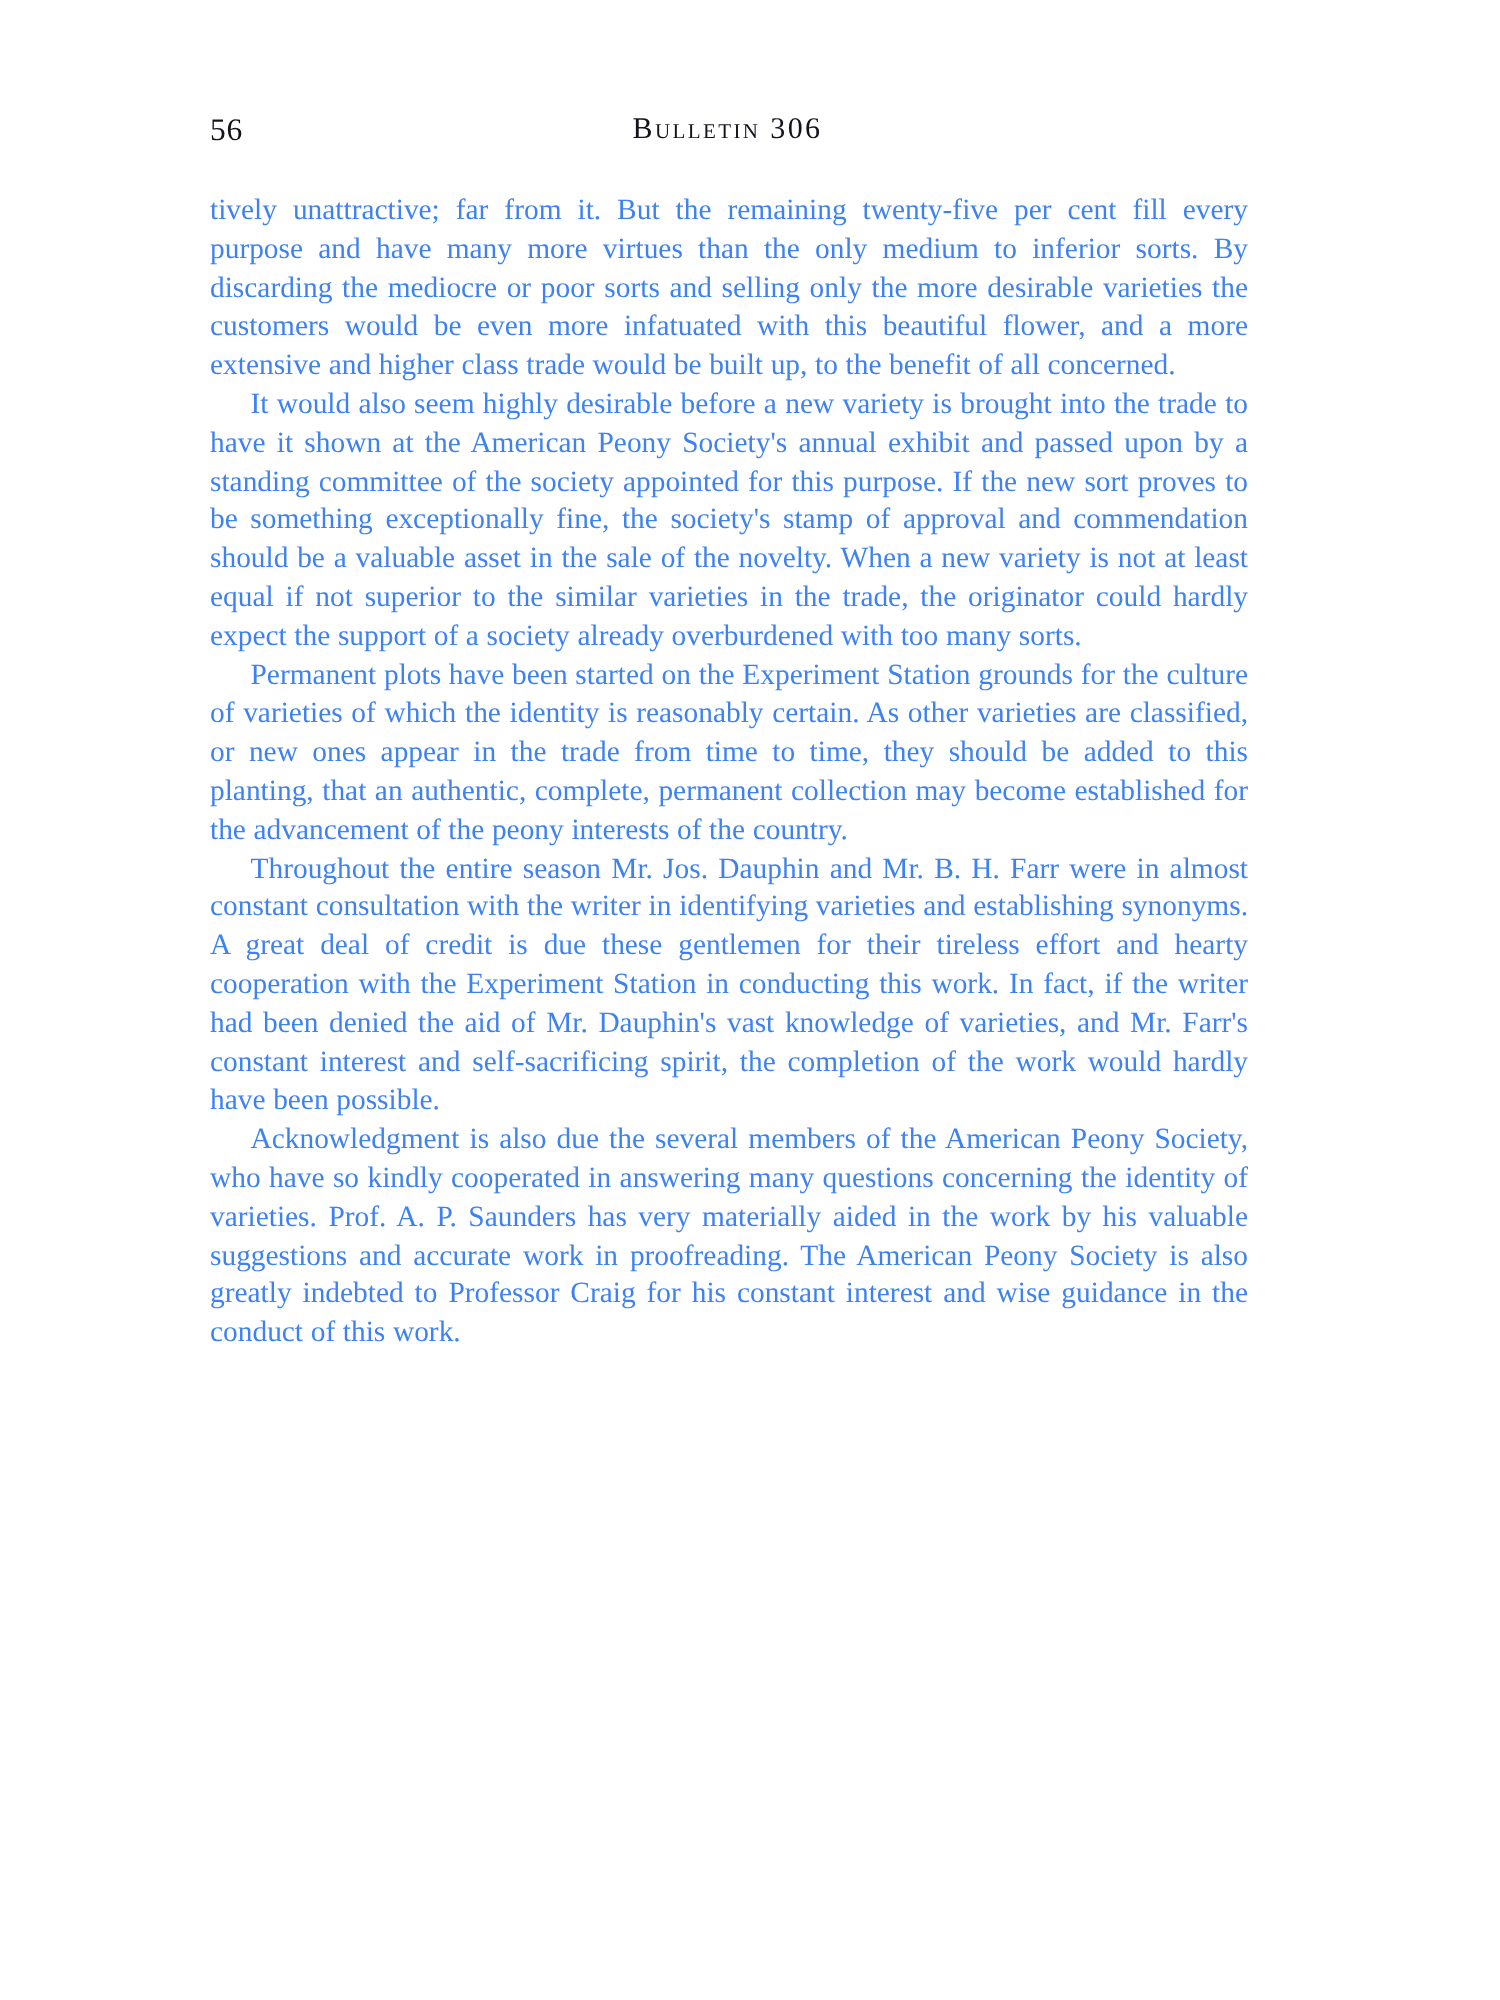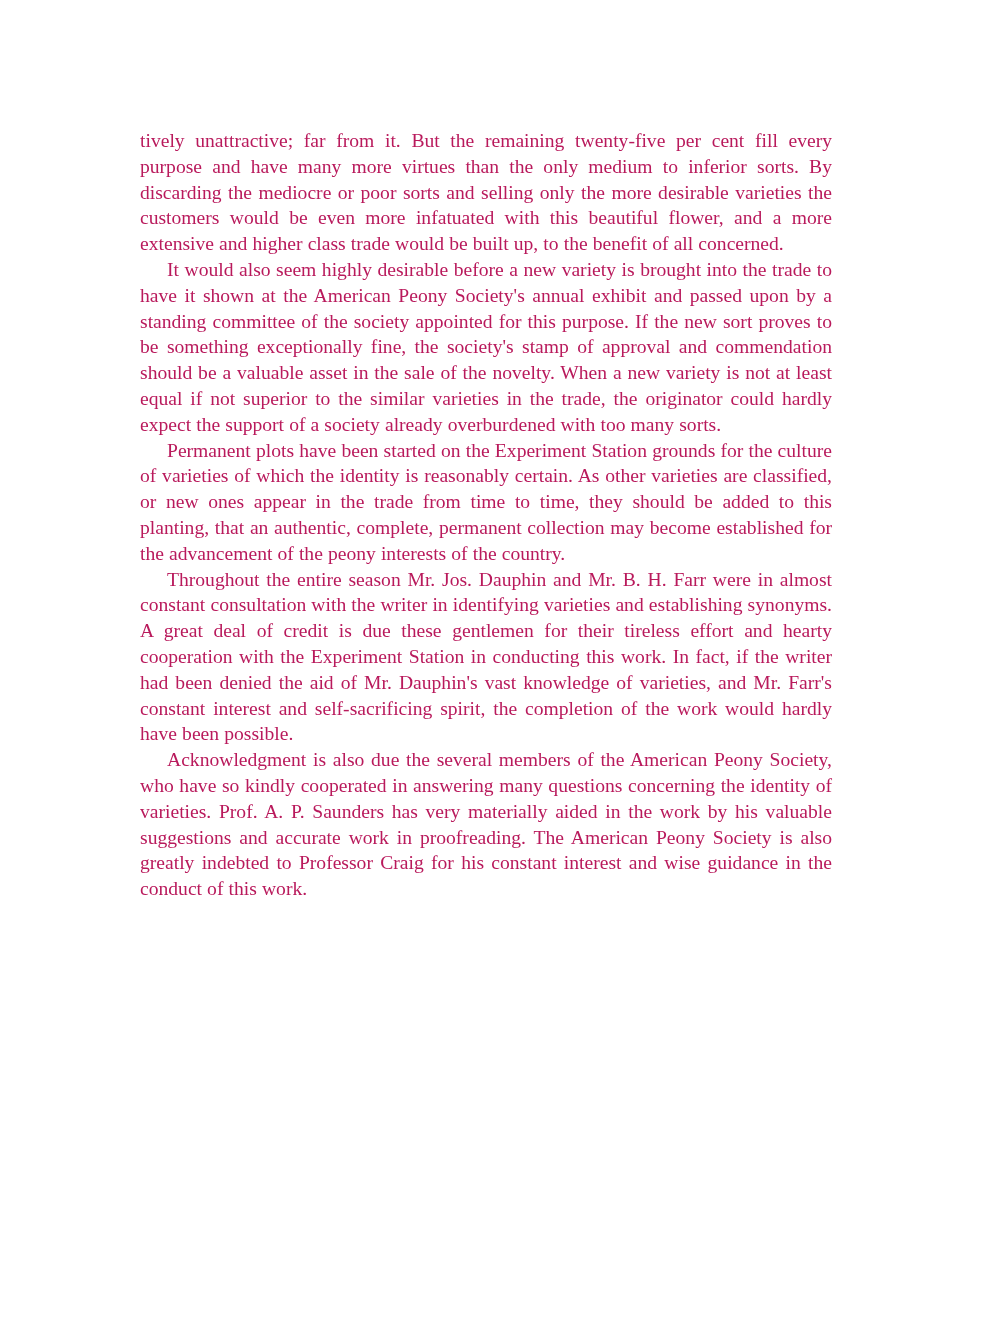--- a/index.html
+++ b/index.html
@@ -61,38 +61,42 @@
     left: 140px;
     width: 692px;
   }
   .para {
     margin: 0;
     font-size: 19.6px;
     line-height: 25.8px;
     text-align: justify;
     text-justify: inter-word;
     text-indent: 27px;
-    color: #be185d;
+    color: #3b82f6;
     word-spacing: 0.2px;
     hyphens: none;
   }
   .para.first-para {
     text-indent: 0;
   }
 
   
   .page {
     filter: saturate(0.96);
   }
 </style>
 </head>
 <body>
 
 <div class="page" style="background: rgb(255, 255, 255);">
 
+  <div class="running-head">
+    <span class="folio">56</span>
+    <span class="head-title">Bulletin 306</span>
+  </div>
 
   <div class="textblock">
     <p class="para first-para">tively unattractive; far from it.  But the remaining twenty-five per cent fill every purpose and have many more virtues than the only medium to inferior sorts.  By discarding the mediocre or poor sorts and selling only the more desirable varieties the customers would be even more infatuated with this beautiful flower, and a more extensive and higher class trade would be built up, to the benefit of all concerned.</p>
     <p class="para">It would also seem highly desirable before a new variety is brought into the trade to have it shown at the American Peony Society's annual exhibit and passed upon by a standing committee of the society appointed for this purpose.  If the new sort proves to be something exceptionally fine, the society's stamp of approval and commendation should be a valuable asset in the sale of the novelty.  When a new variety is not at least equal if not superior to the similar varieties in the trade, the originator could hardly expect the support of a society already overburdened with too many sorts.</p>
     <p class="para">Permanent plots have been started on the Experiment Station grounds for the culture of varieties of which the identity is reasonably certain. As other varieties are classified, or new ones appear in the trade from time to time, they should be added to this planting, that an authentic, complete, permanent collection may become established for the advancement of the peony interests of the country.</p>
     <p class="para">Throughout the entire season Mr. Jos. Dauphin and Mr. B. H. Farr were in almost constant consultation with the writer in identifying varieties and establishing synonyms.  A great deal of credit is due these gentlemen for their tireless effort and hearty cooperation with the Experiment Station in conducting this work.  In fact, if the writer had been denied the aid of Mr. Dauphin's vast knowledge of varieties, and Mr. Farr's constant interest and self-sacrificing spirit, the completion of the work would hardly have been possible.</p>
     <p class="para">Acknowledgment is also due the several members of the American Peony Society, who have so kindly cooperated in answering many questions concerning the identity of varieties.  Prof. A. P. Saunders has very materially aided in the work by his valuable suggestions and accurate work in proofreading. The American Peony Society is also greatly indebted to Professor Craig for his constant interest and wise guidance in the conduct of this work.</p>
   </div>
 
 </div>

